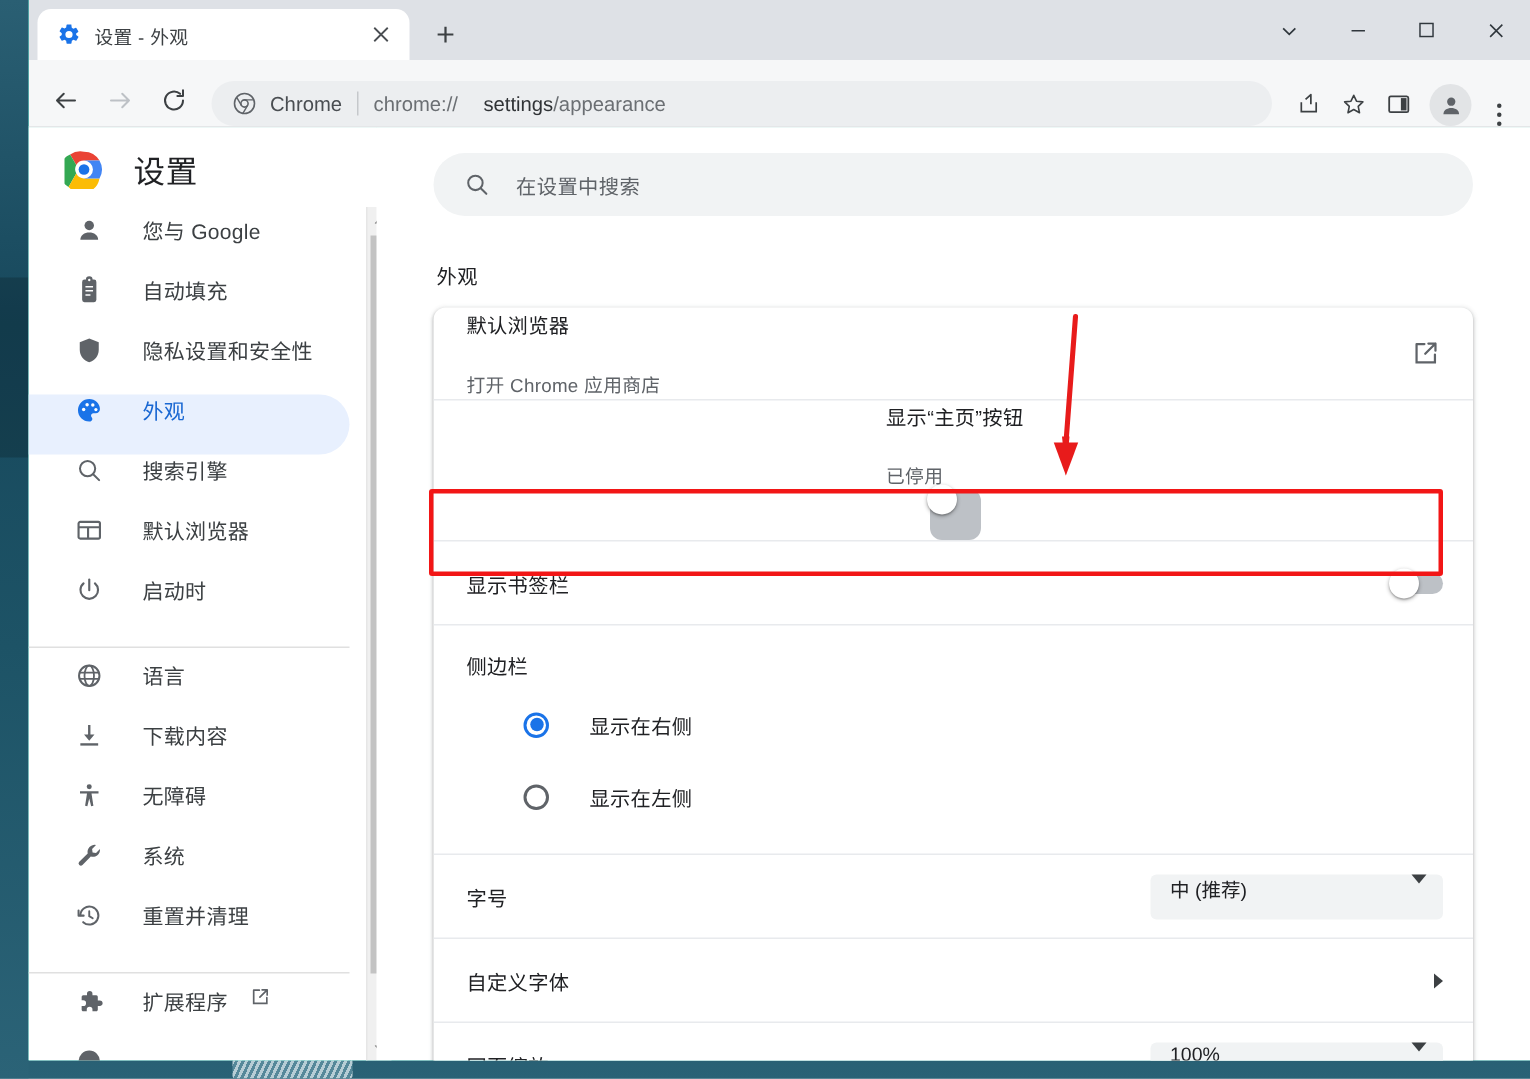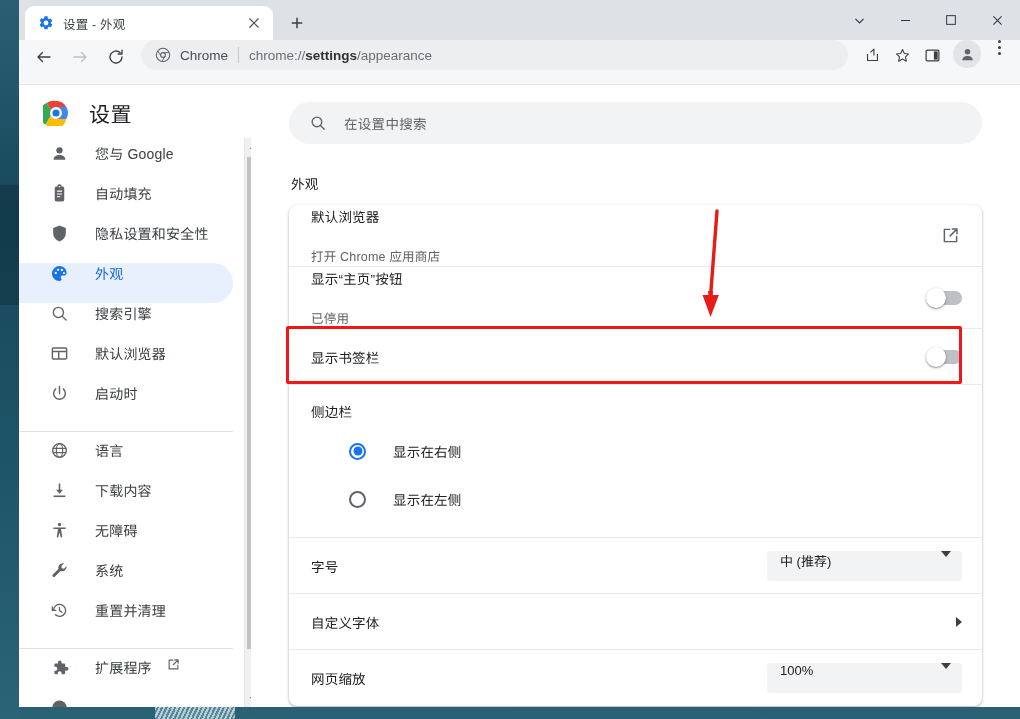--- a/index.html
+++ b/index.html
@@ -65,39 +65,39 @@
   .wincontrols {
     position: absolute; right: 0; top: 0; height: 40px; display: flex; align-items: center;
   }
   .wc-btn {
     width: 46px; height: 40px; display: flex; align-items: center; justify-content: center;
     color: #30373d;
   }
 
   
   .toolbar {
-    height: 45px; background: #f6f7f8; display: flex; align-items: flex-start;
+    height: 45px; background: #f6f7f8; display: flex; align-items: flex-end;
     padding: 0 8px; border-bottom: 1px solid #e4e6e8;
   }
   .nav-btn {
     width: 34px; height: 34px; border-radius: 50%;
     display: flex; align-items: center; justify-content: center;
     color: #3c4043; flex: 0 0 34px; margin-right: 2px;
   }
   .nav-btn.disabled { color: #bdc1c6; }
   .omnibox {
     flex: 1; height: 30px; background: #eceef0; border-radius: 16px;
     display: flex; align-items: center; padding: 0 14px; margin: 0 8px 0 6px;
     min-width: 0;
   }
   .omni-chip-icon { width: 16px; height: 16px; flex: 0 0 16px; margin-right: 9px; color:#5f6368; }
   .omni-chip-text { font-size: 13.5px; color: #4a4e52; white-space: nowrap; }
   .omni-sep { width: 1px; height: 16px; background: #c5c8cb; margin: 0 10px; flex:0 0 1px;}
   .omni-url { font-size: 13.5px; color: #6b6f73; white-space: nowrap; overflow: hidden; }
-  .omni-url b { color: #303336; font-weight: 700; }
+  .omni-url b { color: #303336; font-weight: 400; margin-left: 17px; }
   .tb-icon {
     width: 28px; height: 30px; display: flex; align-items: center; justify-content: center;
     color: #3c4043; flex: 0 0 28px; margin-left: 2px;
   }
   .avatar-btn {
     width: 28px; height: 28px; border-radius: 50%; background: #e2e4e6;
     display:flex; align-items:center; justify-content:center; margin-left: 7px; flex:0 0 28px;
     color:#5f6368;
   }
   .dots { width: 26px; display:flex; flex-direction:column; align-items:center; gap:3px; margin-left:5px; flex:0 0 26px;}
@@ -153,21 +153,21 @@
   }
   .row {
     display: flex; align-items: center; padding: 0 20px 0 22px; min-height: 56px;
     border-bottom: 1px solid #e8eaed; position: relative;
   }
   .row:last-child { border-bottom: none; }
   .row-main { flex: 1; min-width: 0; }
   .row-title { font-size: 13.5px; color: #202124; letter-spacing:.2px; }
   .row-sub { font-size: 12.5px; color: #5f6368; margin-top: 20px; letter-spacing:.2px;}
   .row-theme { min-height: 62px; }
-  .row-home { min-height: 62px; }
+  .row-home { min-height: 62px; flex-direction: column; }
   .row-bookmark { min-height: 56px; }
 
   .icon-btn { width: 22px; height: 22px; color: #5f6368; flex: 0 0 22px; }
 
   .toggle {
     width: 34px; height: 14px; background: #bdc1c6; border-radius: 8px;
     position: relative; flex: 0 0 34px;
   }
   .toggle .knob {
     position: absolute; left: -2px; top: -3px; width: 20px; height: 20px;

